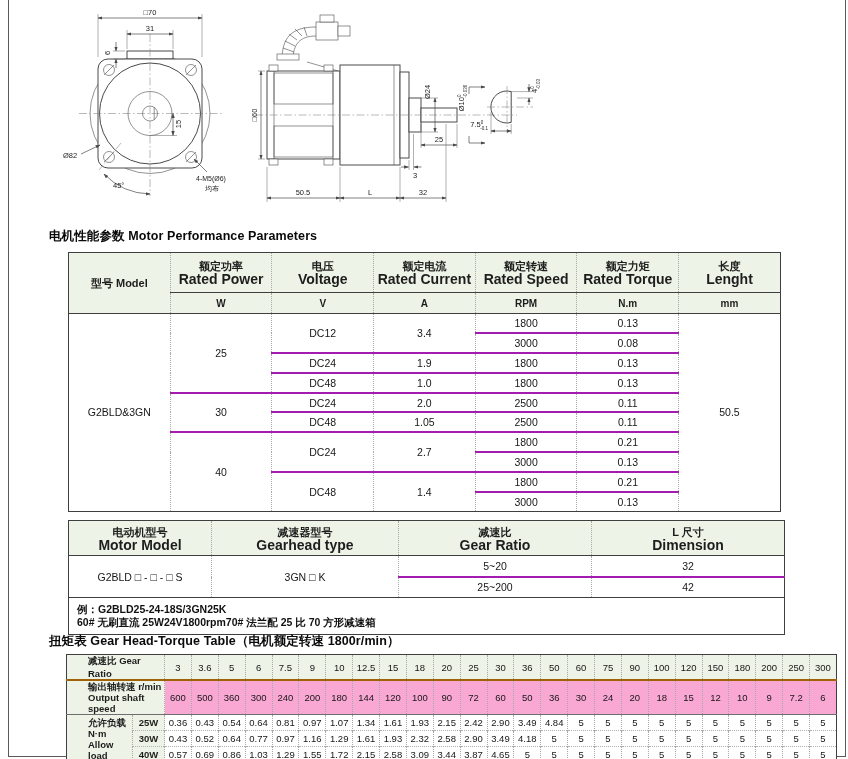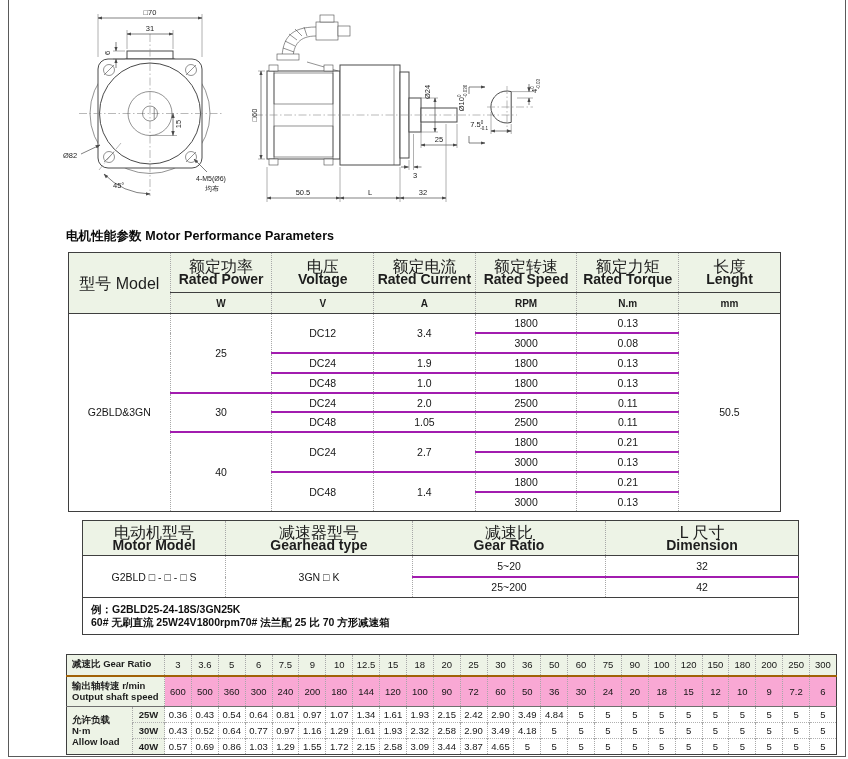--- a/index.html
+++ b/index.html
@@ -1,58 +1,58 @@
 <!DOCTYPE html>
 <html><head>
 <meta charset="utf-8">
 <style>
   html,body{margin:0;padding:0;background:#fff;}
   .page{position:relative;width:848px;height:759px;background:#ffffff;overflow:hidden;
         font-family:"Liberation Sans","DejaVu Sans",sans-serif;color:#1d1d1d;}
   .page-frame{position:absolute;left:8px;top:-2px;right:2px;bottom:2px;
         border-left:1.5px solid #5a5a5a;border-right:1.5px solid #5a5a5a;border-bottom:1.5px solid #5a5a5a;}
-  .sec-title{position:absolute;left:66px;font-size:12.5px;font-weight:bold;color:#0a0a0a;letter-spacing:0.1px;}
+  .sec-title{position:absolute;left:49px;font-size:12.5px;font-weight:bold;color:#0a0a0a;letter-spacing:0.1px;}
   
   svg.drawing{position:absolute;left:55px;top:2px;}
   svg .ln{stroke:#4a4a4a;fill:none;stroke-width:1;}
   svg .lnt{stroke:#4a4a4a;fill:none;stroke-width:0.6;}
   svg .wfill{fill:#ffffff;}
   svg .cl{stroke:#8a8a8a;stroke-width:0.6;fill:none;stroke-dasharray:8 2.5 1.5 2.5;}
   svg .dim{stroke:#4a4a4a;stroke-width:0.7;fill:none;}
   svg .ext{stroke:#6f6f6f;stroke-width:0.55;fill:none;}
   svg text.d{font-size:7.5px;fill:#222;}
   svg text.ds{font-size:7px;fill:#222;}
   
   table{border-collapse:collapse;table-layout:fixed;position:absolute;background:#fff;}
   th,td{text-align:center;vertical-align:middle;padding:0 2px;font-weight:normal;}
   .perf,.gear,.tq{border:1.5px solid #3f3f3f;}
   .hdr-bg{background:#edf3e6;}
-  .cn{display:block;font-size:16px;font-weight:normal;line-height:13px;}
+  .cn{display:block;font-size:11px;font-weight:bold;line-height:13px;}
   .en{display:block;font-size:14px;font-weight:bold;line-height:12px;}
   .vd{border-left:1px dotted #a8a8a8;}
   
   .perf{left:68px;top:252px;width:712px;font-size:10.5px;}
   .perf thead th{background:#edf3e6;}
   .perf thead tr.units th{border-top:1px solid #8f8f8f;height:20px;font-size:10px;font-weight:bold;}
   .perf thead th{border-bottom:1.5px solid #3f3f3f;}
   .perf tbody tr{height:19.8px;}
   .perf td{font-size:10.5px;color:#161616;}
   .bt{border-top:2px solid #a21caf;}
   
-  .gear{left:68px;top:520px;width:716px;margin-left:14px;}
+  .gear{left:68px;top:520px;width:716px;}
   .gear thead th{background:#edf3e6;height:34px;border-bottom:1px solid #3f3f3f;}
   .gear tbody tr{height:21px;}
   .gear td{font-size:10.5px;color:#161616;}
   .gear .note-cell{border-top:1px solid #3f3f3f;text-align:left;padding:3px 8px;height:30px;}
   .gear .note-cell div{font-size:10.5px;font-weight:600;line-height:13px;color:#101010;}
   
   .tq{left:66px;top:654px;width:770px;font-size:9.5px;}
   .tq th{font-size:9.5px;}
   .tq td{color:#161616;padding:0 1px;}
-  .tq .lbl{text-align:left;padding-left:5px;background:#edf3e6;font-weight:bold;}
+  .tq .lbl{text-align:left;padding-left:21px;background:#edf3e6;font-weight:bold;}
   .tq .lbl .cn,.tq .lbl .en{font-size:9.5px;line-height:11px;font-weight:bold;text-align:left;}
   .tq .sublbl{background:#edf3e6;font-weight:bold;}
   .tq tr.t-ratio{height:21px;}
   .tq tr.t-ratio td{background:#edf3e6;}
   .tq tr.t-speed{height:31px;}
   .tq tr.t-speed th,.tq tr.t-speed td{border-top:2px solid #a16207;}
   .tq tr.t-speed td{background:#f9a8d4;}
   .tq tr.t-load0 th,.tq tr.t-load0 td{border-top:1.2px solid #6e6e6e;}
   .tq tr.t-load0,.tq tr.t-load1,.tq tr.t-load2{height:16px;}
   .tq tr.t-load1 th.sublbl,.tq tr.t-load1 td,
@@ -376,20 +376,21 @@
       </tr>
       <tr>
         <td colspan="4" class="note-cell">
           <div>例：G2BLD25-24-18S/3GN25K</div>
           <div>60# 无刷直流 25W24V1800rpm70# 法兰配 25 比 70 方形减速箱</div>
         </td>
       </tr>
     </tbody>
   </table>
 
+  <div class="sec-title" style="top:633px;">扭矩表 Gear Head-Torque Table（电机额定转速 1800r/min）</div>
 
   <table class="tq">
     <colgroup>
       <col style="width:66px">
         <col style="width:32px">
         <col span="25" style="width:26.88px">
     </colgroup>
     <tbody>
       <tr class="t-ratio">
         <th colspan="2" class="lbl">减速比 Gear Ratio</th>

